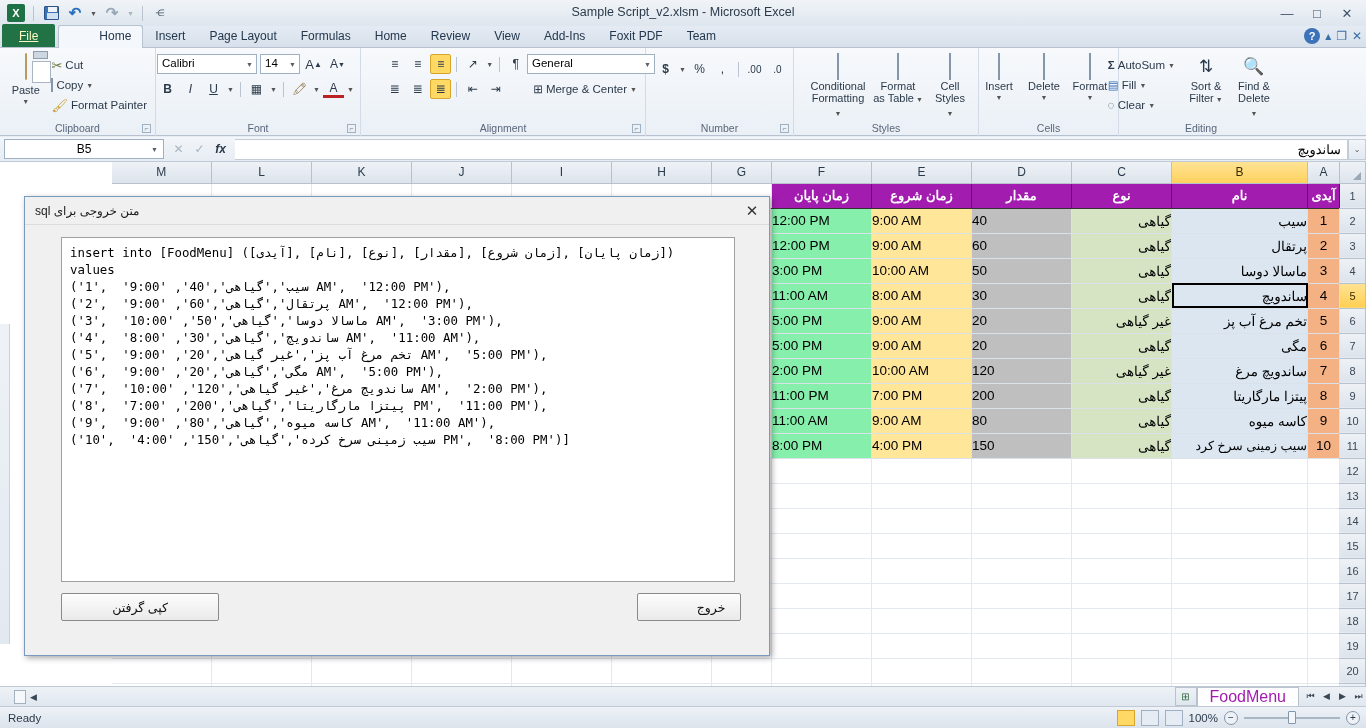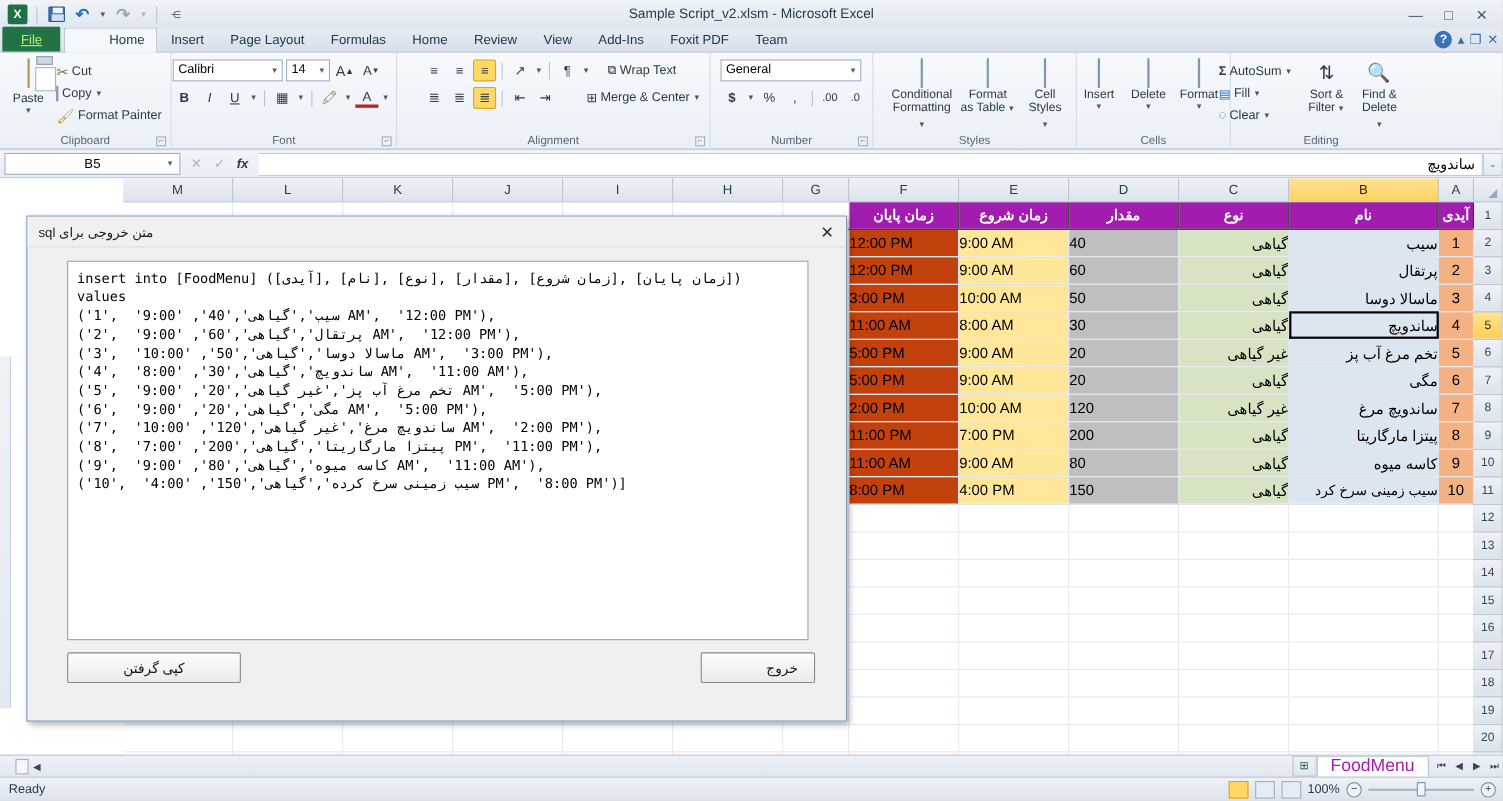--- a/index.html
+++ b/index.html
@@ -56,21 +56,21 @@
     position: absolute; top: 26px; left: 0; right: 0; height: 22px;
     background: linear-gradient(#e4ebf3,#d7e0ea);
     border-bottom: 1px solid #b6c2d0;
     display: flex; align-items: flex-end; padding-left: 2px;
   }
   .tab {
     padding: 3px 11px 4px 11px; font-size: 12px; color: #24374d; cursor: default;
     border: 1px solid transparent; border-bottom: none;
   }
   .tab.file {
-    background: #217346; color: #bef264; padding: 4px 16px; font-weight: normal;
+    background: #217346; color: #fef9c3; padding: 4px 16px; font-weight: normal;
     border-radius: 2px 2px 0 0; margin-right: 3px; text-decoration: underline;
   }
   .tab.active {
     background: #f4f7fb; border-color: #b6c2d0; border-radius: 3px 3px 0 0;
     margin-bottom: -1px; padding-bottom: 5px; padding-left: 40px;
   }
   .ribbon-right { position: absolute; right: 4px; top: 2px; display: flex; gap: 5px; align-items: center; }
   .ribbon-right span { font-size: 12px; color: #3a6ea5; }
   .helpq {
     width:16px;height:16px;border-radius:50%;background:#3b72b8;color:#fff;
@@ -203,21 +203,21 @@
   }
   td.hdr {
     background:#a21caf; color:#ffffff; font-weight:bold; font-size:13px; height:24px;
     border-right:1px solid #333; border-bottom:1px solid #333; text-align:center;
   }
   .c-a { background:#f4b183; color:#000; text-align:center; }
   .c-b { background:#dce6f1; text-align:right; }
   .c-c { background:#d6e4c3; text-align:right; }
   .c-d { background:#bfbfbf; text-align:left; direction:ltr; }
   .c-e { background:#ffe699; text-align:left; direction:ltr; }
-  .c-f { background:#c2410c; text-align:left; direction:ltr; }
+  .c-f { background:#86efac; text-align:left; direction:ltr; }
   td.sel-cell { outline: 2px solid #000; outline-offset:-2px; position:relative; }
   .selhandle {
     position:absolute; left:-3px; bottom:-3px; width:5px; height:5px; background:#000;
   }
   .emptycell { background:#fff; height:25px; border-right:1px solid #e4e9ef; border-bottom:1px solid #e4e9ef; }
 
   
   .sheetbtn {
     position:absolute; left:995px; top:491px; width:152px; height:62px;
     background:#ed7d31; border:1px solid #c45f17; border-radius:3px;
@@ -456,21 +456,21 @@
             <span>Merge &amp; Center</span>
             <span class="tiny-caret">▼</span>
           </div>
         </div>
       </div>
       <div class="group-label">Alignment</div>
       <div class="dialog-launcher">⌐</div>
     </div>
 
     <div class="group" style="width:148px">
-      <div class="group-body" style="flex-direction:column;padding-top:3px">
+      <div class="group-body" style="flex-direction:row;padding-top:3px">
         <div class="numfmt">
           <span>General</span>
           <span class="combo-caret">▼</span>
         </div>
         <div style="display:flex;gap:2px;align-items:center;margin-top:5px">
           <div class="fbtn" style="font-weight:bold">$</div>
           <div class="fbtn" style="width:9px">
               <span class="tiny-caret">▼</span>
             </div>
           <div class="fbtn">%</div>

